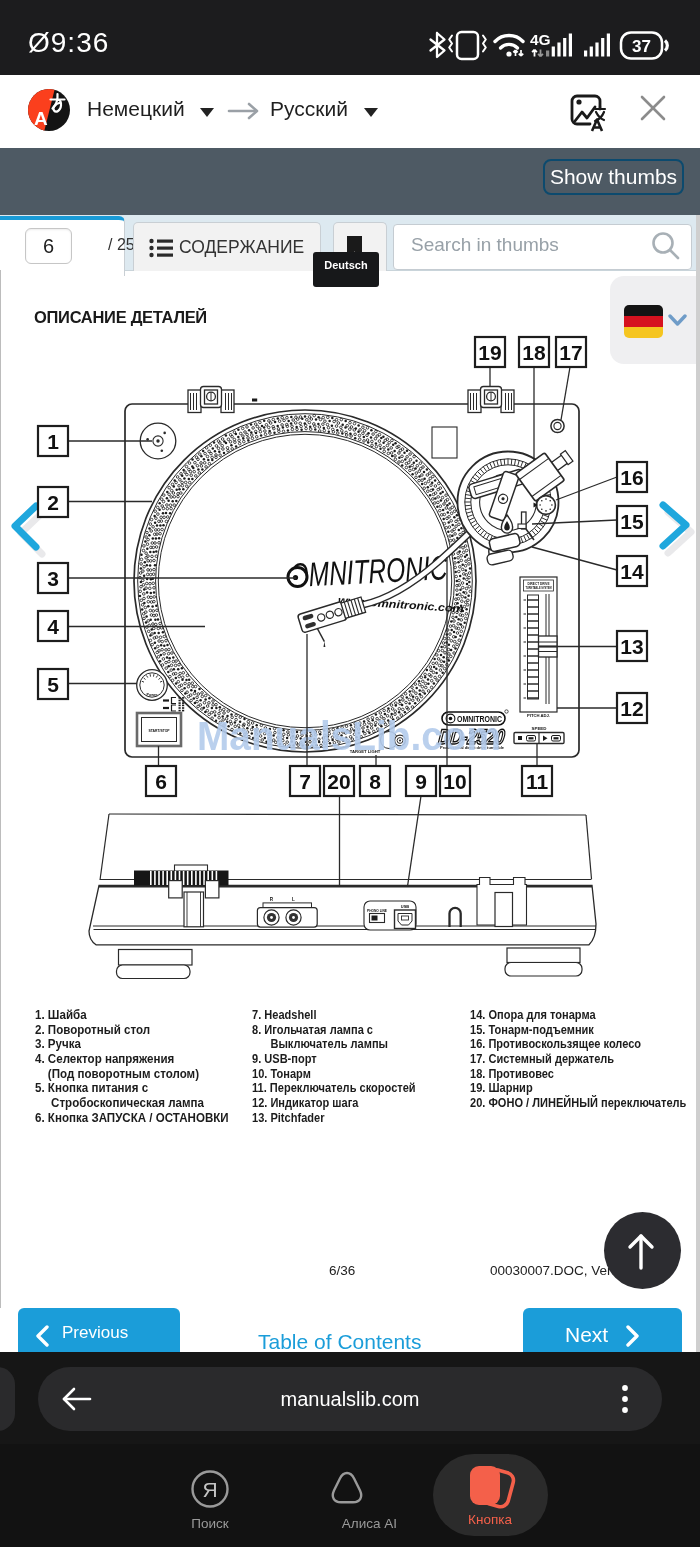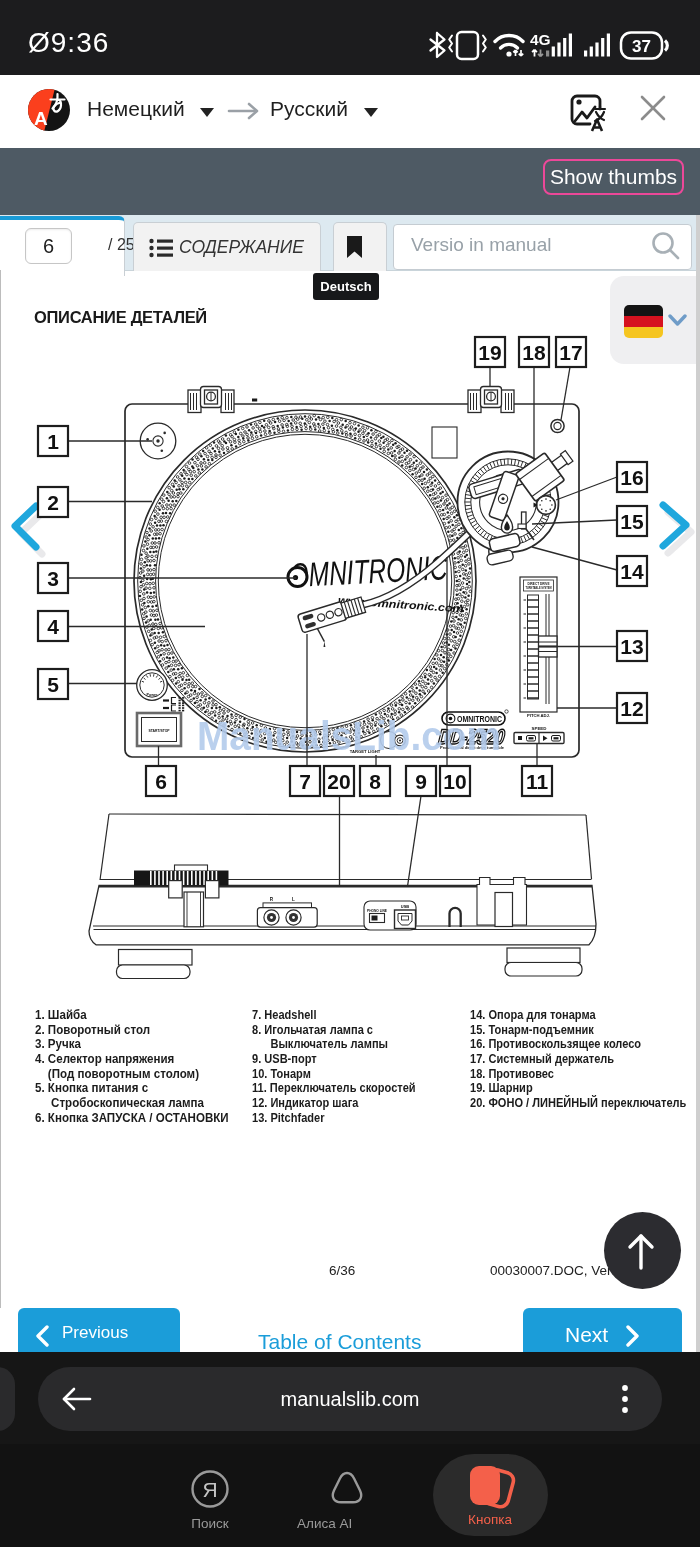--- a/index.html
+++ b/index.html
@@ -103,21 +103,21 @@
 
 <svg class="abs" style="left:639px;top:94px;" width="28" height="28" viewBox="0 0 28 28">
       <g stroke="#8c8c8c" stroke-width="2.6" stroke-linecap="round">
         <line x1="3" y1="3" x2="25" y2="25"></line>
         <line x1="25" y1="3" x2="3" y2="25"></line>
       </g>
     </svg>
 
 <div class="abs" style="left:0;top:148px;width:700px;height:67px;background:#4e5a64;"></div>
 
-<div class="abs" style="left:543px;top:159px;width:137px;height:32px;border:2px solid #ec4899;border-radius:8px;color:#fff;font-size:21px;text-align:center;line-height:31px;">Show thumbs</div>
+<div class="abs" style="left:543px;top:159px;width:137px;height:32px;border:2px solid #0c4a6e;border-radius:8px;color:#fff;font-size:21px;text-align:center;line-height:31px;">Show thumbs</div>
 
 <div class="abs" style="left:0;top:215px;width:700px;height:55px;background:#dde9f0;border-bottom:1px solid #c9d4da;"></div>
 
 <div class="abs" style="left:0;top:216px;width:124px;height:56px;background:#fff;border-right:1px solid #c9cfd4;border-top:4px solid #1a9bd7;border-top-right-radius:6px;"></div>
 
 <div class="abs" style="left:25px;top:228px;width:45px;height:34px;background:#fff;border:1px solid #c6c6c6;border-radius:6px;box-shadow:inset 0 1px 2px rgba(0,0,0,.08);font-size:20px;color:#222;text-align:center;line-height:34px;">6</div>
 
 <div class="abs" style="left:80px;top:236px;font-size:16px;color:#333;margin-left:28px;">/ 25</div>
 
 <div class="abs" style="left:133px;top:222px;width:186px;height:48px;background:#f2f2f2;border:1px solid #c9cfd4;border-bottom:none;border-top-left-radius:5px;border-top-right-radius:5px;"></div>
@@ -126,40 +126,40 @@
       <g fill="#2a2a2a">
         <circle cx="2.5" cy="3" r="2.2"></circle>
         <circle cx="2.5" cy="10" r="2.2"></circle>
         <circle cx="2.5" cy="17" r="2.2"></circle>
         <rect x="8" y="1.5" width="16" height="3.2"></rect>
         <rect x="8" y="8.5" width="16" height="3.2"></rect>
         <rect x="8" y="15.5" width="16" height="3.2"></rect>
       </g>
     </svg>
 
-<div class="abs" style="left:179px;top:237px;font-size:17.5px;color:#333;font-style:italic;">СОДЕРЖАНИЕ</div>
+<div class="abs" style="left:179px;top:237px;font-size:17.5px;color:#333;">СОДЕРЖАНИЕ</div>
 
 <div class="abs" style="left:333px;top:222px;width:52px;height:48px;background:#f2f2f2;border:1px solid #c9cfd4;border-bottom:none;border-top-left-radius:5px;border-top-right-radius:5px;"></div>
 
 <svg class="abs" style="left:346px;top:235px;" width="17" height="24" viewBox="0 0 17 24">
       <path d="M1 1 h15 v22 l-7.5 -6.5 L1 23 z" fill="#1a1a1a"></path>
     </svg>
 
 <div class="abs" style="left:393px;top:224px;width:297px;height:44px;background:#fff;border:1px solid #c5ccd2;border-radius:4px;"></div>
 
-<div class="abs" style="left:411px;top:234px;font-size:19px;color:#98a1a8;">Versio in manual</div>
+<div class="abs" style="left:411px;top:234px;font-size:19px;color:#98a1a8;">Search in thumbs</div>
 
 <svg class="abs" style="left:650px;top:231px;" width="32" height="32" viewBox="0 0 32 32">
       <g stroke="#a8b0b6" stroke-width="2.6" fill="none" stroke-linecap="round">
         <circle cx="13" cy="12" r="9.5"></circle>
         <line x1="20" y1="19" x2="28" y2="27"></line>
       </g>
     </svg>
 
-<div class="abs" style="left:313px;top:273px;width:66px;height:27px;background:#17181a;border-radius:3px;color:#fff;font-size:13px;font-weight:bold;text-align:center;line-height:27px;">Deutsch</div>
+<div class="abs" style="left:313px;top:252px;width:66px;height:35px;background:#17181a;border-radius:3px;color:#fff;font-size:11px;font-weight:bold;text-align:center;line-height:27px;">Deutsch</div>
 
 <div class="abs" style="left:610px;top:276px;width:87px;height:88px;background:#efeff1;border-radius:14px 0 0 14px;"></div>
 
 <div class="abs" style="left:624px;top:305px;width:39px;height:33px;border-radius:5px;overflow:hidden;">
 <div style="height:11px;background:#141414;"></div>
 <div style="height:11px;background:#d6121f;"></div>
 <div style="height:11px;background:#f5c520;"></div>
 </div>
 
 <svg class="abs" style="left:668px;top:313px;" width="19" height="15" viewBox="0 0 19 15">
@@ -1881,21 +1881,21 @@
       <circle cx="20" cy="20" r="17.5" stroke="#9a9a9a" stroke-width="2.4" fill="none"></circle>
       <text x="20" y="28" font-size="21" fill="#c4c4c4" text-anchor="middle" font-family="Liberation Sans">Я</text>
     </svg>
 
 <div class="abs" style="left:160px;top:1516px;width:100px;text-align:center;font-size:13.5px;color:#9a9a9a;">Поиск</div>
 
 <svg class="abs" style="left:327px;top:1469px;" width="40" height="40" viewBox="0 0 40 40">
       <path d="M20 4 C23 4 25.3 5.9 27.2 9.7 L33 21.5 C36.1 28.2 33 33 26 33.3 L14 33.3 C7 33 3.9 28.2 7 21.5 L12.8 9.7 C14.7 5.9 17 4 20 4 Z" stroke="#9a9a9a" stroke-width="2.4" fill="none"></path>
     </svg>
 
-<div class="abs" style="left:297px;top:1516px;width:100px;text-align:left;font-size:13.5px;color:#9a9a9a;">Алиса AI</div>
+<div class="abs" style="left:297px;top:1516px;width:100px;text-align:right;font-size:13.5px;color:#9a9a9a;">Алиса AI</div>
 
 <svg class="abs" style="left:462px;top:1462px;" width="56" height="52" viewBox="0 0 56 52">
 <g transform="rotate(15 37 27)">
         <rect x="23" y="9" width="26" height="35" rx="8" fill="none" stroke="#f4604a" stroke-width="3.6"></rect>
       </g>
 <rect x="8" y="4" width="30" height="39" rx="9" fill="#f4604a"></rect>
 </svg>
 
 <div class="abs" style="left:440px;top:1512px;width:100px;text-align:center;font-size:13.5px;color:#f4604a;">Кнопка</div>
 

